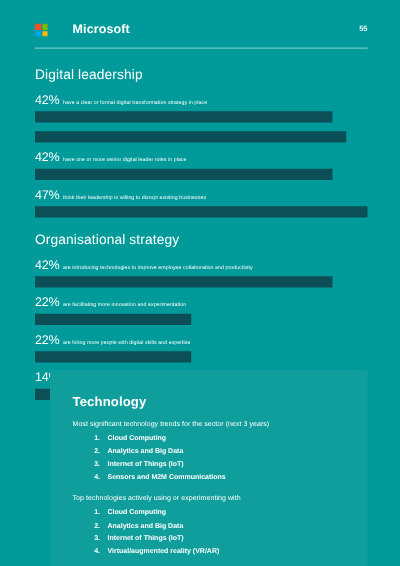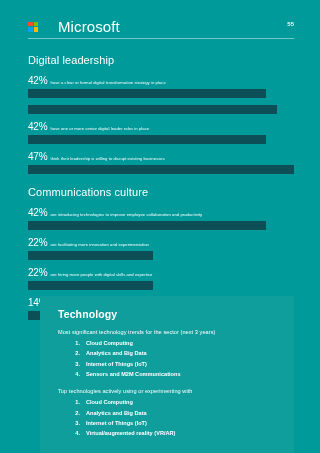--- a/index.html
+++ b/index.html
@@ -34,22 +34,22 @@
     width: 10px;
     height: 10px;
     display: grid;
     grid-template-columns: 1fr 1fr;
     grid-template-rows: 1fr 1fr;
     gap: 1px;
   }
   .ms-squares i { display: block; }
   .ms-wordmark {
     color: #ffffff;
-    font-size: 15px;
-    font-weight: normal;
+    font-size: 10px;
+    font-weight: bold;
     letter-spacing: 0.1px;
     line-height: 1;
     padding-left: 17px;
   }
   .page-number {
     position: absolute;
     right: 26px;
     top: 21px;
     color: #ffffff;
     font-size: 6px;
@@ -122,21 +122,21 @@
     right: 26px;
     bottom: 0;
     top: 296px;
     background: #0f9e9c;
     padding: 12px 14px 0 18px;
     box-sizing: border-box;
   }
   .tech-title {
     color: #ffffff;
     font-size: 10.5px;
-    margin: 0 0 9px 0;
+    margin: 8px 0 9px 0;
     letter-spacing: 0.1px;
   }
   .tech-sub {
     color: #ffffff;
     font-size: 5.6px;
     margin-bottom: 3px;
     letter-spacing: 0.05px;
   }
   .tech-list {
     margin: 0 0 9px 0;
@@ -211,21 +211,21 @@
         <span class="stat-pct">47%</span>
         <span class="stat-label">think their leadership is willing to disrupt existing businesses</span>
       </div>
       <div class="bar-track">
         <div class="bar-fill" style="width: 100%; background: rgb(13, 79, 87);"></div>
       </div>
     </div>
   </div>
 
   <div class="section">
-    <h2 class="section-title">Communications culture</h2>
+    <h2 class="section-title">Organisational strategy</h2>
 
     <div class="stat">
       <div class="stat-line">
         <span class="stat-pct">42%</span>
         <span class="stat-label">are introducing technologies to improve employee collaboration and productivity</span>
       </div>
       <div class="bar-track">
         <div class="bar-fill" style="width: 89.3617%; background: rgb(13, 79, 87);"></div>
       </div>
     </div>

